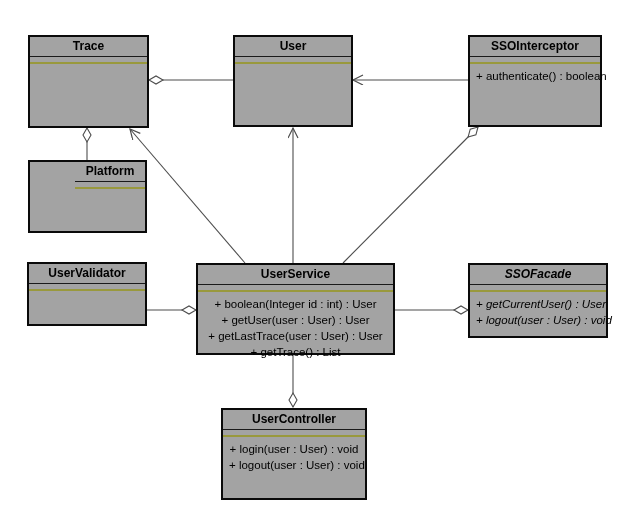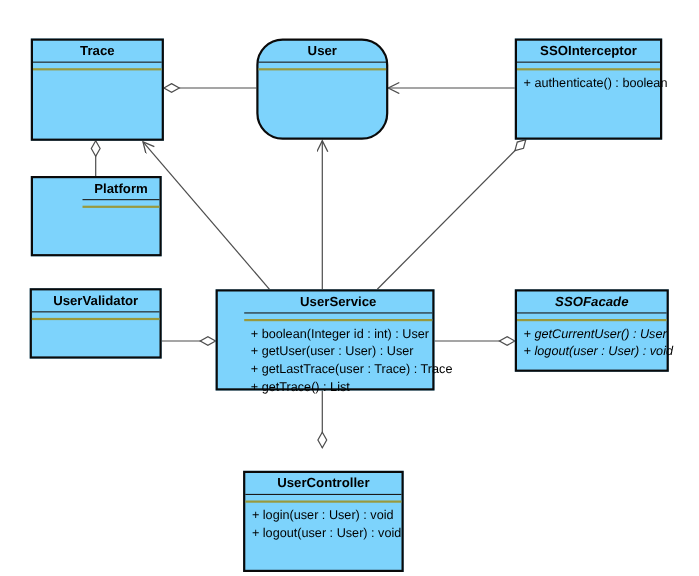--- a/index.html
+++ b/index.html
@@ -11,21 +11,21 @@
     font-family: "Liberation Sans", "DejaVu Sans", sans-serif;
     overflow: hidden;
   }
   #edges {
     position: absolute;
     left: 0; top: 0;
     width: 635px; height: 524px;
   }
   .uml-box {
     position: absolute;
-    background: #7dd3fc;
+    background: #a3a3a3;
     border: 2px solid #0a0a0a;
     box-sizing: border-box;
   }
   .uml-title {
     height: 19px;
     line-height: 19px;
     text-align: center;
     font-size: 12px;
     font-weight: bold;
     color: #000000;
@@ -34,30 +34,31 @@
   .uml-attrs {
     height: 5px;
     border-bottom: 2px solid #99993d;
   }
   .uml-methods {
     padding: 4px 6px 0 6px;
     font-size: 11.5px;
     line-height: 16px;
     color: #000000;
     white-space: nowrap;
+    text-align: center;
   }
   
   .box-trace           { left: 28px;  top: 35px;  width: 121px; height: 93px; }
-  .box-user            { left: 233px; top: 35px;  width: 120px; height: 92px; border-radius: 24px; }
+  .box-user            { left: 233px; top: 35px;  width: 120px; height: 92px; }
   .box-sso-interceptor { left: 468px; top: 35px;  width: 134px; height: 92px; }
   .box-platform        { left: 28px;  top: 160px; width: 119px; height: 73px; padding-left: 45px; }
   .box-user-validator  { left: 27px;  top: 262px; width: 120px; height: 64px; }
-  .box-user-service    { left: 196px; top: 263px; width: 199px; height: 92px; padding-left: 24px; }
+  .box-user-service    { left: 196px; top: 263px; width: 199px; height: 92px; }
   .box-sso-facade      { left: 468px; top: 263px; width: 140px; height: 75px; font-style: italic; }
-  .box-user-controller { left: 221px; top: 428px; width: 146px; height: 92px; }
+  .box-user-controller { left: 221px; top: 408px; width: 146px; height: 92px; }
 </style>
 </head>
 <body>
 
 <div id="canvas">
 
   <svg id="edges" viewBox="0 0 635 524" xmlns="http://www.w3.org/2000/svg">
     <defs>
       <marker id="openarrow" markerWidth="14" markerHeight="12" refX="12" refY="5" orient="auto" markerUnits="userSpaceOnUse">
         <path d="M2,0 L12,5 L2,10" fill="none" stroke="#4d4d4d" stroke-width="1.2"></path>
@@ -108,21 +109,21 @@
     <div class="uml-attrs"></div>
     <div class="uml-methods"></div>
   </div>
 
   <div class="uml-box box-user-service">
     <div class="uml-title">UserService</div>
     <div class="uml-attrs"></div>
     <div class="uml-methods">
       <div>+ boolean(Integer id : int) : User</div>
       <div>+ getUser(user : User) : User</div>
-      <div>+ getLastTrace(user : Trace) : Trace</div>
+      <div>+ getLastTrace(user : User) : User</div>
       <div>+ getTrace() : List</div>
     </div>
   </div>
 
   <div class="uml-box box-sso-facade">
     <div class="uml-title">SSOFacade</div>
     <div class="uml-attrs"></div>
     <div class="uml-methods">
       <div>+ getCurrentUser() : User</div>
       <div>+ logout(user : User) : void</div>

